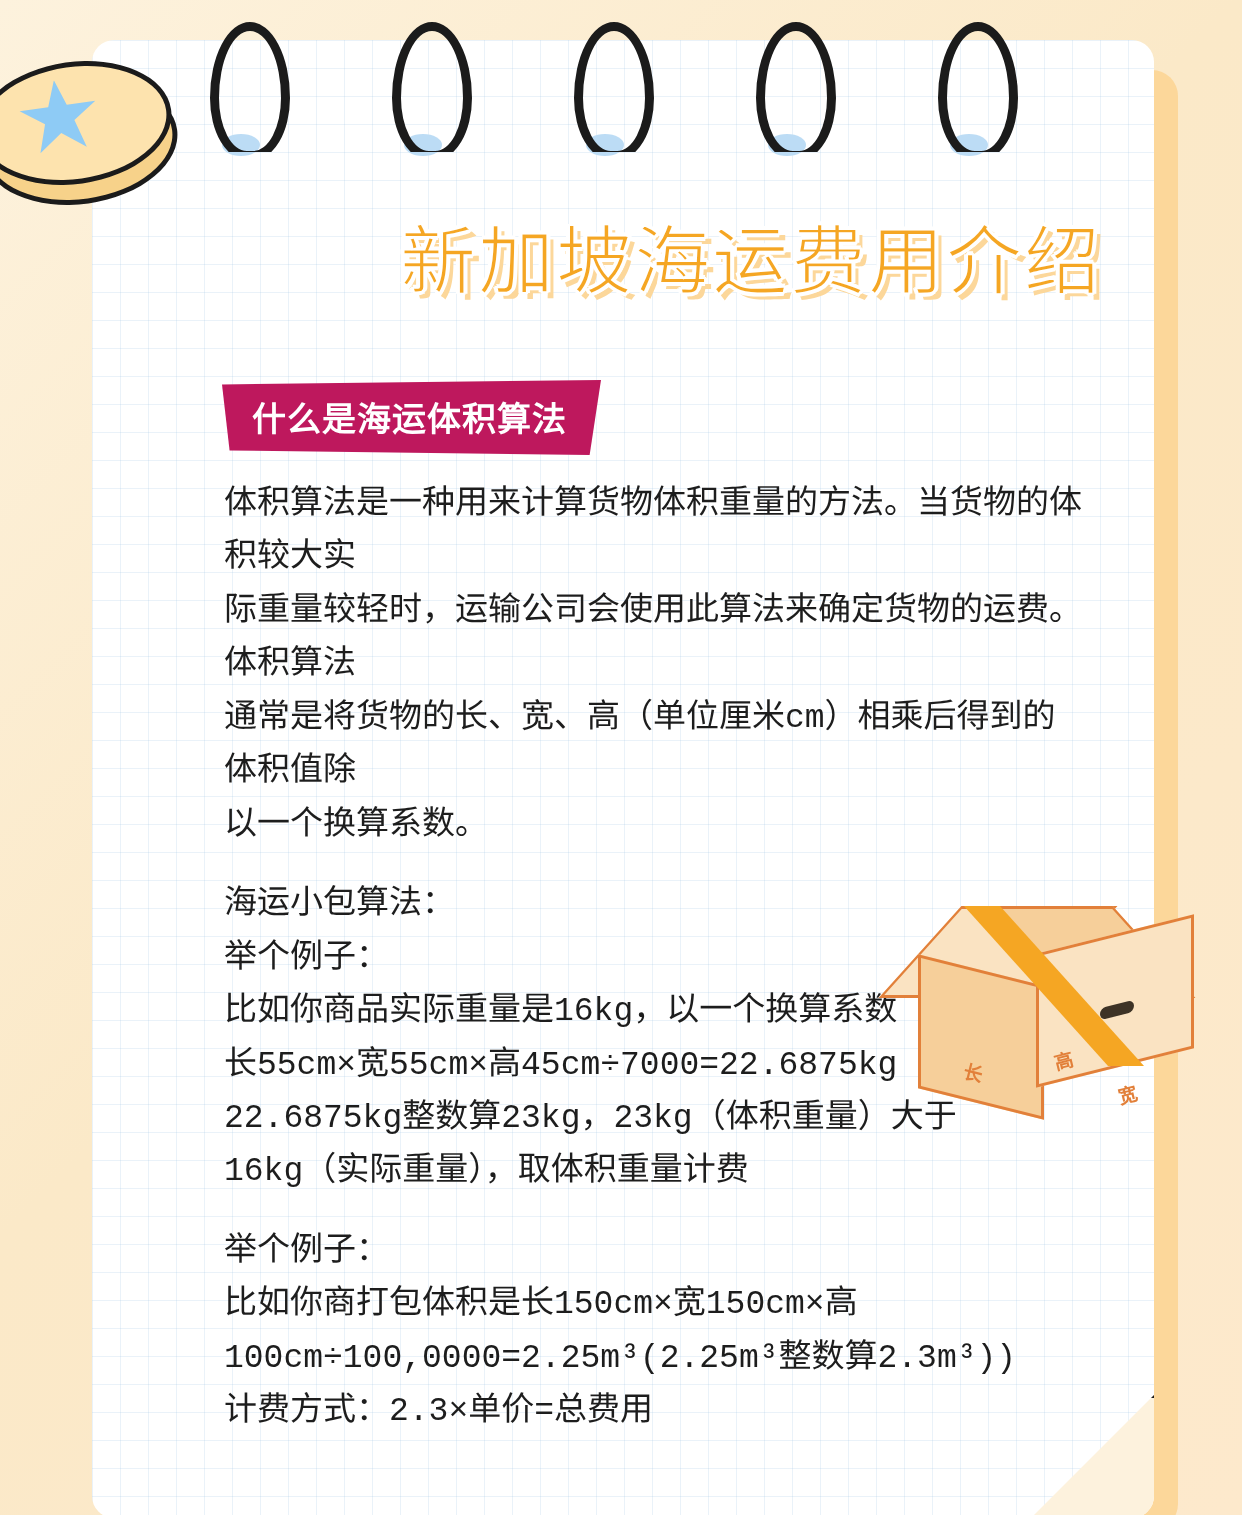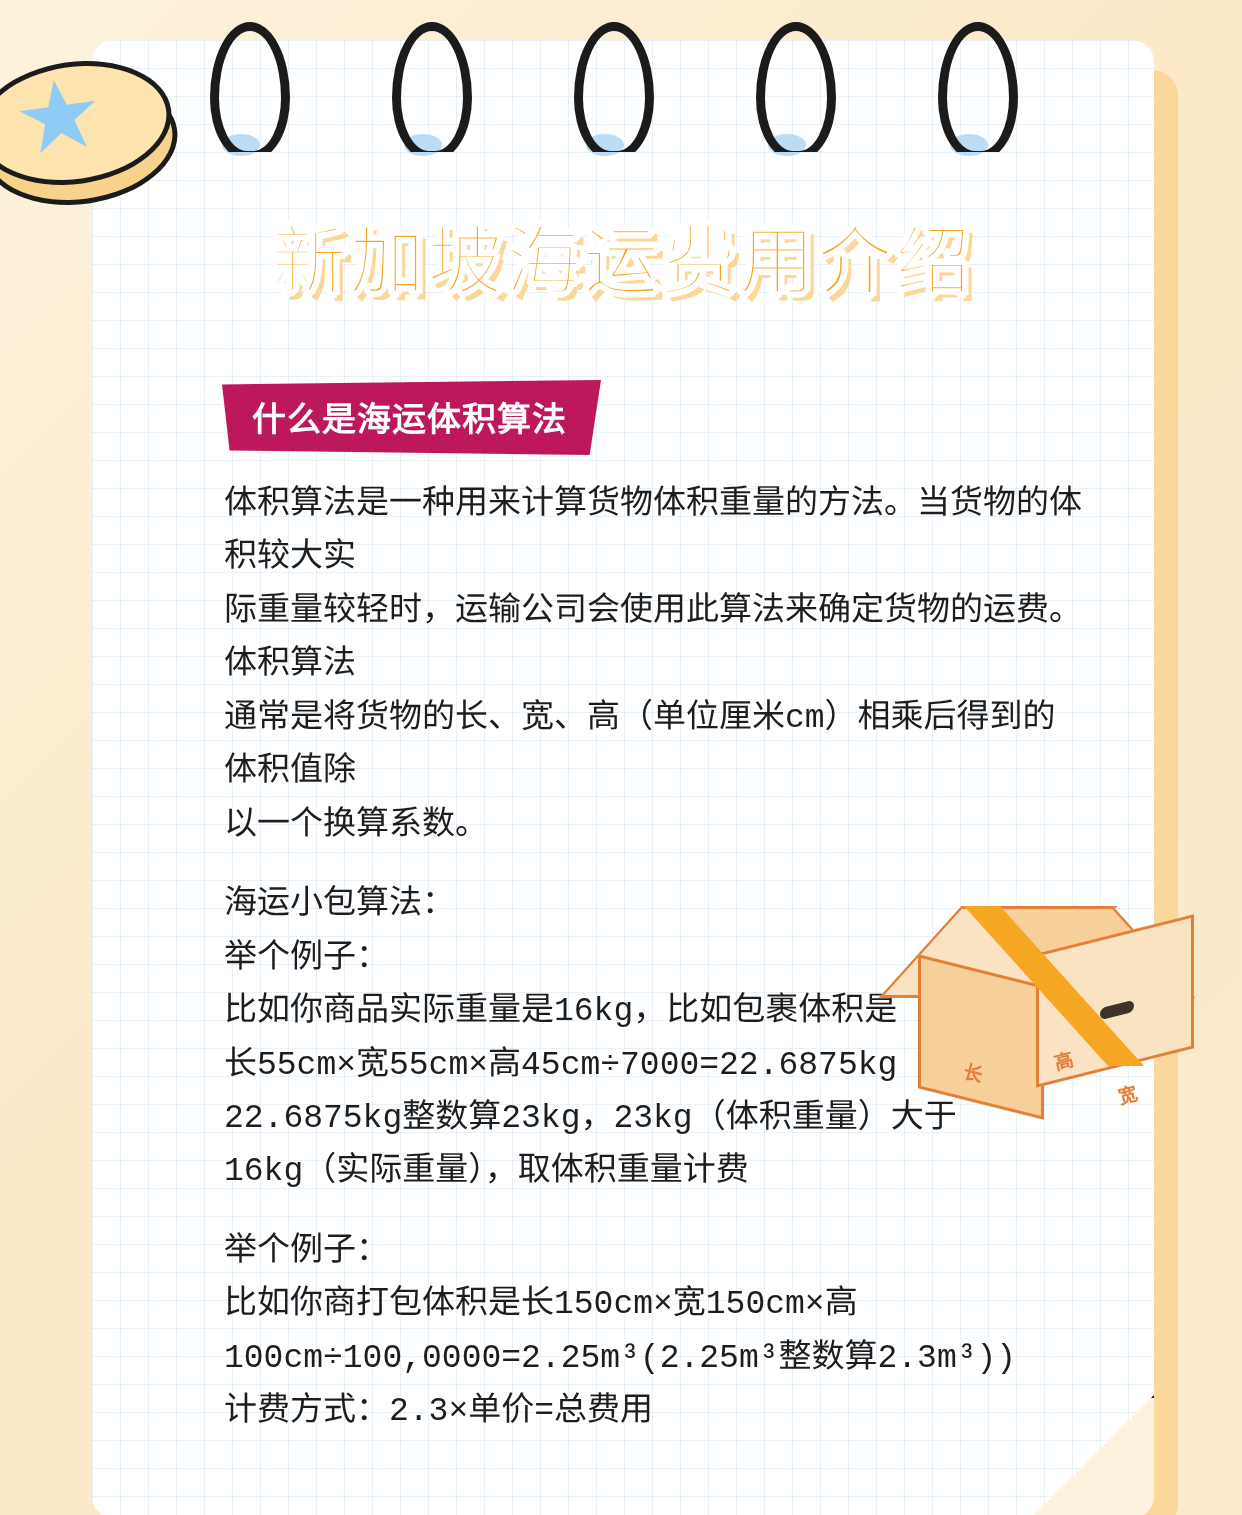--- a/index.html
+++ b/index.html
@@ -147,23 +147,23 @@
     left: 92px;
     top: 40px;
     width: 1062px;
     height: 1478px;
   }
   .title {
     position: absolute;
     left: 50px;
     top: 160px;
     width: 960px;
-    text-align: center;
+    text-align: right;
     font-size: 76px;
-    font-weight: bold;
+    font-weight: normal;
     color: #f5a623;
     letter-spacing: 2px;
     text-shadow:
       3px 0 0 #ffffff, -3px 0 0 #ffffff, 0 3px 0 #ffffff, 0 -3px 0 #ffffff,
       6px 6px 0 #fcd79a;
     -webkit-text-stroke: 2px #ffffff;
   }
 
   .tag {
     position: absolute;
@@ -318,21 +318,21 @@
     <p class="para">
       <span class="line">体积算法是一种用来计算货物体积重量的方法。当货物的体积较大实</span>
       <span class="line">际重量较轻时，运输公司会使用此算法来确定货物的运费。体积算法</span>
       <span class="line">通常是将货物的长、宽、高（单位厘米cm）相乘后得到的体积值除</span>
       <span class="line">以一个换算系数。</span>
     </p>
 
     <p class="para">
       <span class="line">海运小包算法：</span>
       <span class="line">举个例子：</span>
-      <span class="line">比如你商品实际重量是16kg，比如包裹体积是</span>
+      <span class="line">比如你商品实际重量是16kg，以一个换算系数</span>
       <span class="line">长55cm×宽55cm×高45cm÷7000=22.6875kg</span>
       <span class="line">22.6875kg整数算23kg，23kg（体积重量）大于</span>
       <span class="line">16kg（实际重量），取体积重量计费</span>
     </p>
 
     <p class="para">
       <span class="line">举个例子：</span>
       <span class="line">比如你商打包体积是长150cm×宽150cm×高</span>
       <span class="line">100cm÷100,0000=2.25m³(2.25m³整数算2.3m³))</span>
       <span class="line">计费方式：2.3×单价=总费用</span>

